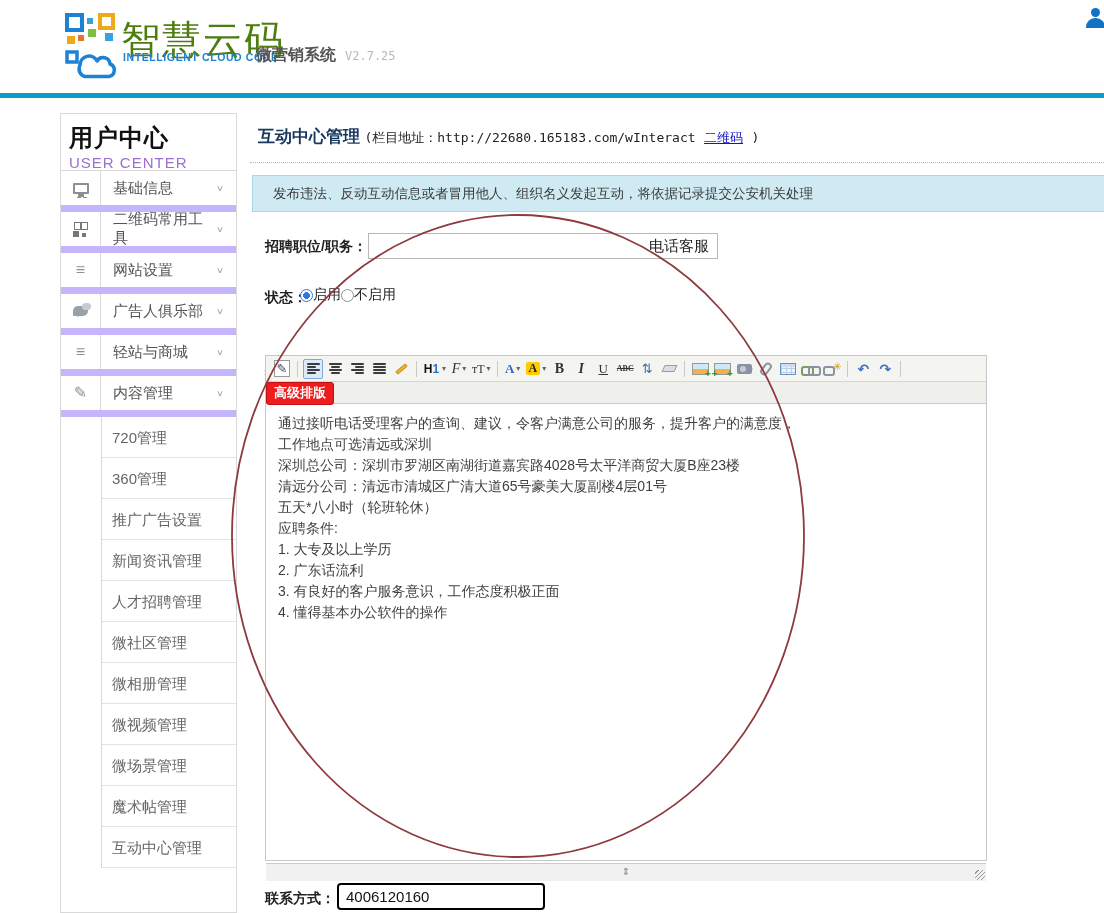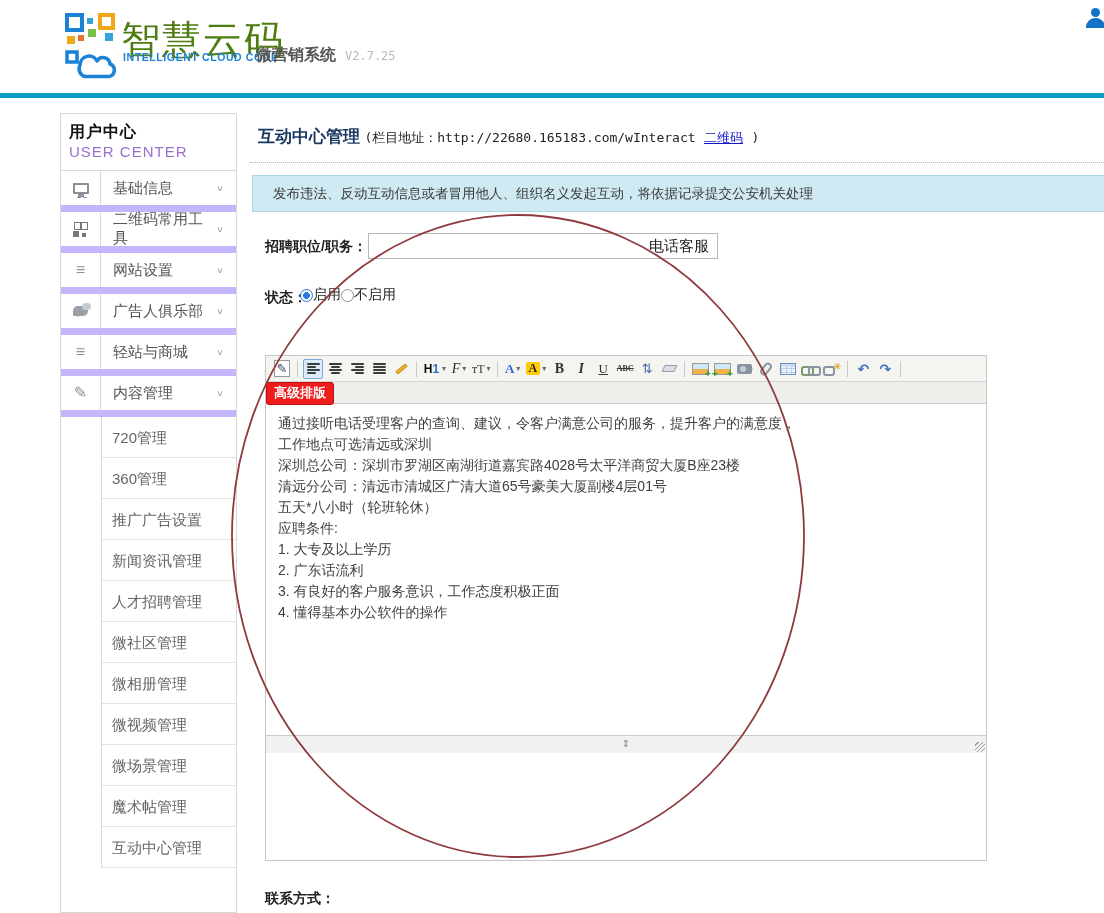--- a/index.html
+++ b/index.html
@@ -16,21 +16,21 @@
   .tagline { position:absolute; left:123px; top:51px; font-size:10.5px; font-weight:bold; color:#1b82d6; letter-spacing:0.6px; }
   .product { position:absolute; left:256px; top:45px; font-size:16px; font-weight:bold; color:#555; }
   .version { position:absolute; left:345px; top:49px; font-size:12px; color:#b8b8b8; font-family:"DejaVu Sans Mono",monospace; }
   .user-icon { position:absolute; left:1086px; top:8px; width:24px; height:22px; }
   .user-icon::before { content:""; position:absolute; left:5px; top:0; width:9px; height:9px; border-radius:50%; background:#1272c8; }
   .user-icon::after { content:""; position:absolute; left:0; top:10px; width:19px; height:10px; border-radius:9px 9px 0 0; background:#1272c8; }
 
   
   .sidebar { position:absolute; left:60px; top:113px; width:177px; height:800px; border:1px solid #d9d9d9; background:#fff; }
   .side-head { height:57px; border-bottom:1px solid #d9d9d9; padding:8px 0 0 8px; }
-  .side-title { font-size:16px; font-weight:bold; color:#111; letter-spacing:1px; }
+  .side-title { font-size:24px; font-weight:bold; color:#111; letter-spacing:1px; }
   .side-sub { font-size:15px; color:#9a6fd0; letter-spacing:1px; }
   .side-item { display:flex; align-items:center; height:41px; border-bottom:7px solid #c4b5fd; cursor:pointer; }
   .icon-cell { width:40px; height:100%; border-right:1px solid #d9d9d9; display:flex; align-items:center; justify-content:center; color:#8a8f98; font-size:15px; }
   .side-label { flex:1; padding-left:12px; font-size:15px; color:#555; }
   .side-chevron { margin-right:12px; color:#aaa; font-size:11px; transform:scaleY(0.75); }
   .side-subitems { position:relative; }
   .side-subitems::before { content:""; position:absolute; left:40px; top:0; bottom:0; width:1px; background:#d9d9d9; }
   .side-subitem { height:41px; line-height:41px; padding-left:51px; font-size:15px; color:#666; cursor:pointer; position:relative; }
   .side-subitem::after { content:""; position:absolute; left:41px; right:0; bottom:0; height:1px; background:#e3e3e3; }
 
@@ -104,21 +104,21 @@
   .tb-link .g { width:18px; height:8px; position:relative; }
   .tb-link .g::before { content:""; position:absolute; left:0; top:1px; width:9px; height:6px; border:2px solid #7e9b66; border-radius:3px; }
   .tb-link .g::after { content:""; position:absolute; left:7px; top:1px; width:9px; height:6px; border:2px solid #8a93a3; border-radius:3px; }
   .tb-unlink .g { width:18px; height:10px; position:relative; }
   .tb-unlink .g::before { content:""; position:absolute; left:0; top:2px; width:8px; height:6px; border:2px solid #8a93a3; border-radius:3px; }
   .tb-unlink .g::after { content:"✳"; position:absolute; right:0; top:-2px; color:#d69a00; font-size:10px; }
   .tb-undo .g, .tb-redo .g { font-size:14px; font-weight:bold; color:#3f6fbf; }
 
   .tbar2 { height:22px; background:#efefec; border-bottom:1px solid #ccc; display:flex; align-items:flex-start; padding:0 0; }
   .adv-btn { background:#ee1c1c; color:#fff; font-size:13px; font-weight:bold; padding:1px 7px 2px; border-radius:3px; cursor:pointer; border:1px solid #c01010; }
-  .edit-body { height:331px; padding:9px 12px; font-size:14px; line-height:21px; color:#3f3f3f; overflow:hidden; cursor:text; }
+  .edit-body { height:459px; padding:9px 12px; font-size:14px; line-height:21px; color:#3f3f3f; overflow:hidden; cursor:text; }
   .edit-status { height:18px; background:#f1f1f1; border-top:1px solid #ccc; position:relative; }
   .drag-handle { position:absolute; left:50%; top:1px; transform:translateX(-50%); font-size:10px; color:#888; cursor:row-resize; line-height:14px; }
   .corner-grip { position:absolute; right:1px; bottom:1px; width:10px; height:10px; cursor:nwse-resize;
       background:repeating-linear-gradient(135deg,transparent 0 2px,#9a9a9a 2px 3px); }
 
   .contact-input { position:absolute; left:87px; top:770px; width:208px; height:27px; border:2px solid #000; border-radius:4px; font-size:15px; padding:0 7px; font-family:inherit; color:#111; background:#fff; }
 
   
   .annotation { position:absolute; left:0; top:0; width:1104px; height:913px; pointer-events:none; z-index:40; }
 </style>
@@ -356,17 +356,18 @@
         <div>3. 有良好的客户服务意识，工作态度积极正面</div>
         <div>4. 懂得基本办公软件的操作</div>
       </div>
     <div class="edit-status">
       <span class="drag-handle">⇕</span>
       <span class="corner-grip"></span>
     </div>
   </div>
 
   <div class="flabel" style="left:15px; top:777px;">联系方式：</div>
+  <input class="contact-input" value="4006120160" style="">
 </div>
 
 <svg class="annotation" viewBox="0 0 1104 913">
   <ellipse cx="518" cy="536" rx="286" ry="321" fill="none" stroke="#8e3a3e" stroke-width="1.8"></ellipse>
 </svg>
 
 </body></html>

